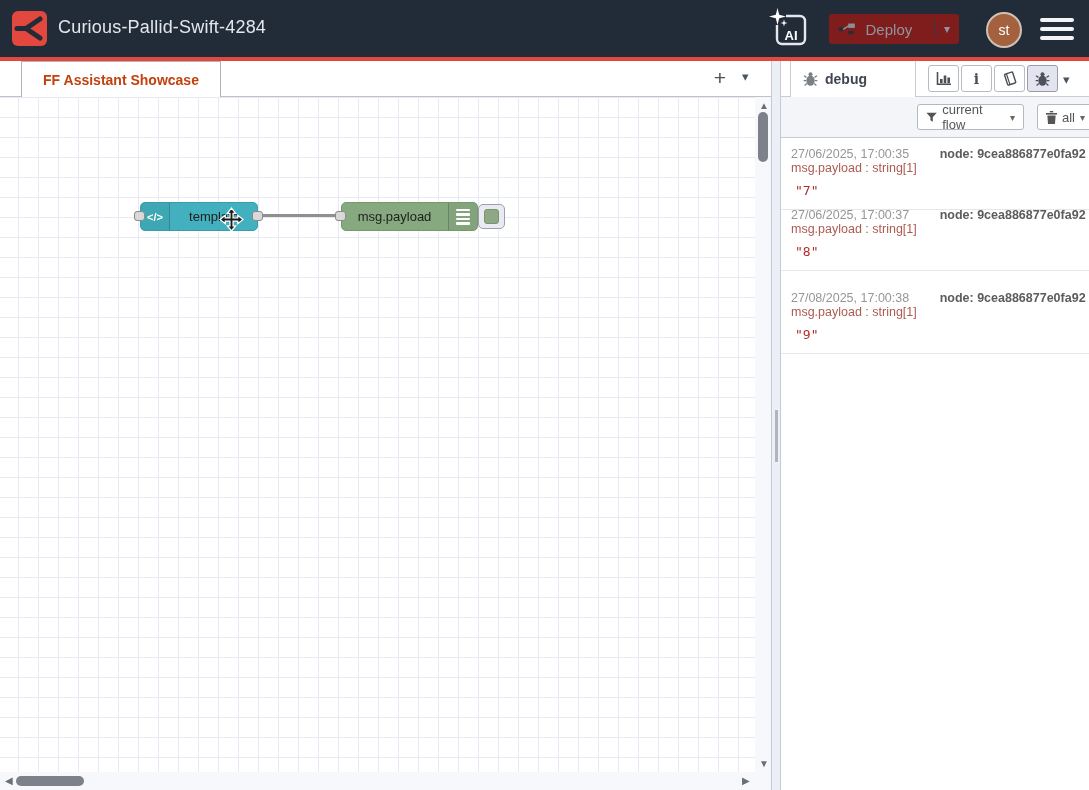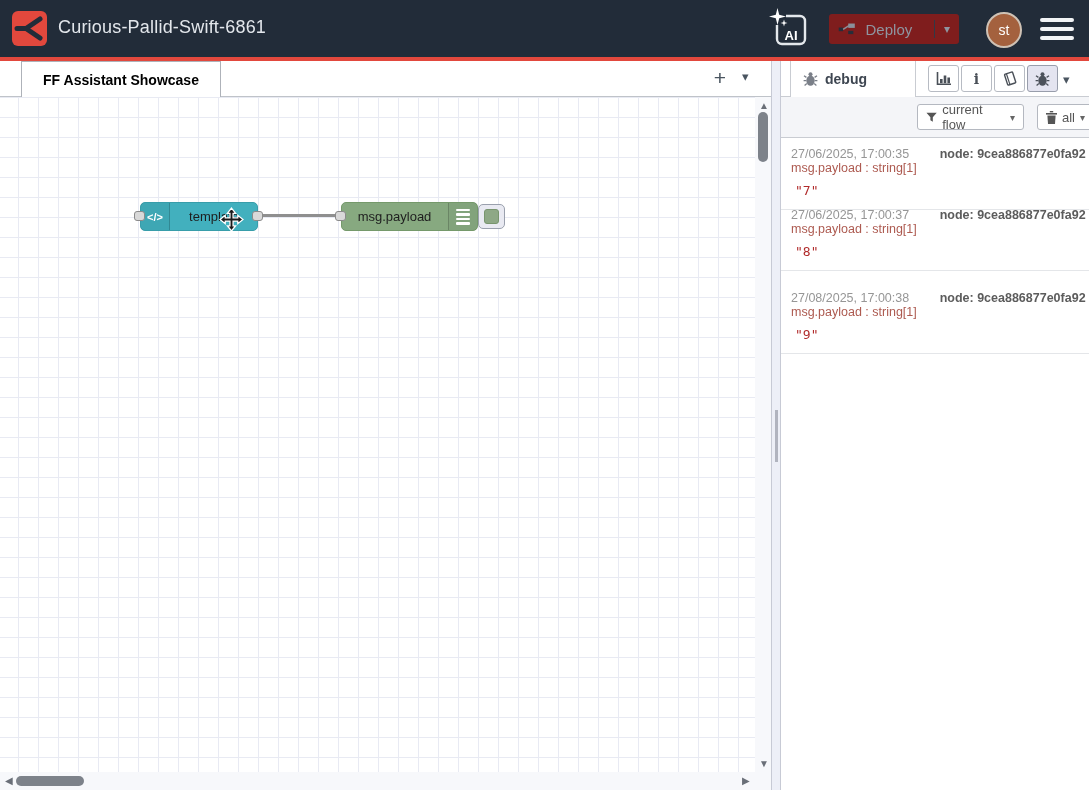--- a/index.html
+++ b/index.html
@@ -24,21 +24,21 @@
   #hamburger div { height:4px; background:#f2f4f6; border-radius:2px; }
 
   
   #accent-bar { position:absolute; top:57px; left:0; width:1089px; height:4px; background:#e2483d; }
 
   
   #tabbar { position:absolute; top:61px; left:0; width:771px; height:36px; background:#fff;
     border-bottom:1px solid #bfc3c9; }
   #ws-tab { position:absolute; top:0; left:21px; width:200px; height:36px; background:#fff;
     border:1px solid #aeb2b9; border-bottom:none; display:flex; align-items:center; justify-content:center;
-    font-size:14px; font-weight:700; color:#000000; z-index:2; }
+    font-size:14px; font-weight:700; color:#c2410c; z-index:2; }
   #tab-add { position:absolute; top:3px; left:706px; width:28px; height:28px; color:#4a5560;
     font-size:21px; text-align:center; line-height:27px; cursor:pointer; }
   #tab-menu { position:absolute; top:8px; left:742px; color:#4a5560; font-size:13px; cursor:pointer; }
 
   
   #canvas { position:absolute; top:97px; left:0; width:755px; height:675px; background:#fff;
     background-image:
       linear-gradient(to right, #e8eaf3 1px, transparent 1px),
       linear-gradient(to bottom, #e8eaf3 1px, transparent 1px);
     background-size:20px 20px; background-position:18px 20px; }
@@ -109,21 +109,21 @@
 </style>
 </head>
 <body>
 
 <div id="header">
   <div id="logo">
     <svg width="35" height="35" viewBox="0 0 35 35">
       <path d="M5 17.5 H14 M28 8 L14 17.5 L28 27" fill="none" stroke="#222c39" stroke-width="5" stroke-linecap="round" stroke-linejoin="round"></path>
     </svg>
   </div>
-  <div id="app-title">Curious-Pallid-Swift-6861</div>
+  <div id="app-title">Curious-Pallid-Swift-4284</div>
 
   <div id="ai-btn">
     <svg width="42" height="42" viewBox="0 0 42 42">
       <rect x="8" y="8" width="28" height="28" rx="5" fill="none" stroke="#e4e8ec" stroke-width="2.4"></rect>
       <rect x="0" y="0" width="17" height="17" fill="#222c39"></rect>
       <path d="M8.5 0 L10.2 6.8 L17 8.5 L10.2 10.2 L8.5 17 L6.8 10.2 L0 8.5 L6.8 6.8 Z" fill="#fff"></path>
       <path d="M15 11.5 L15.8 14.2 L18.5 15 L15.8 15.8 L15 18.5 L14.2 15.8 L11.5 15 L14.2 14.2 Z" fill="#fff"></path>
       <text x="22" y="32" text-anchor="middle" font-family="Liberation Sans, sans-serif" font-size="13" font-weight="700" fill="#fff">AI</text>
     </svg>
   </div>

